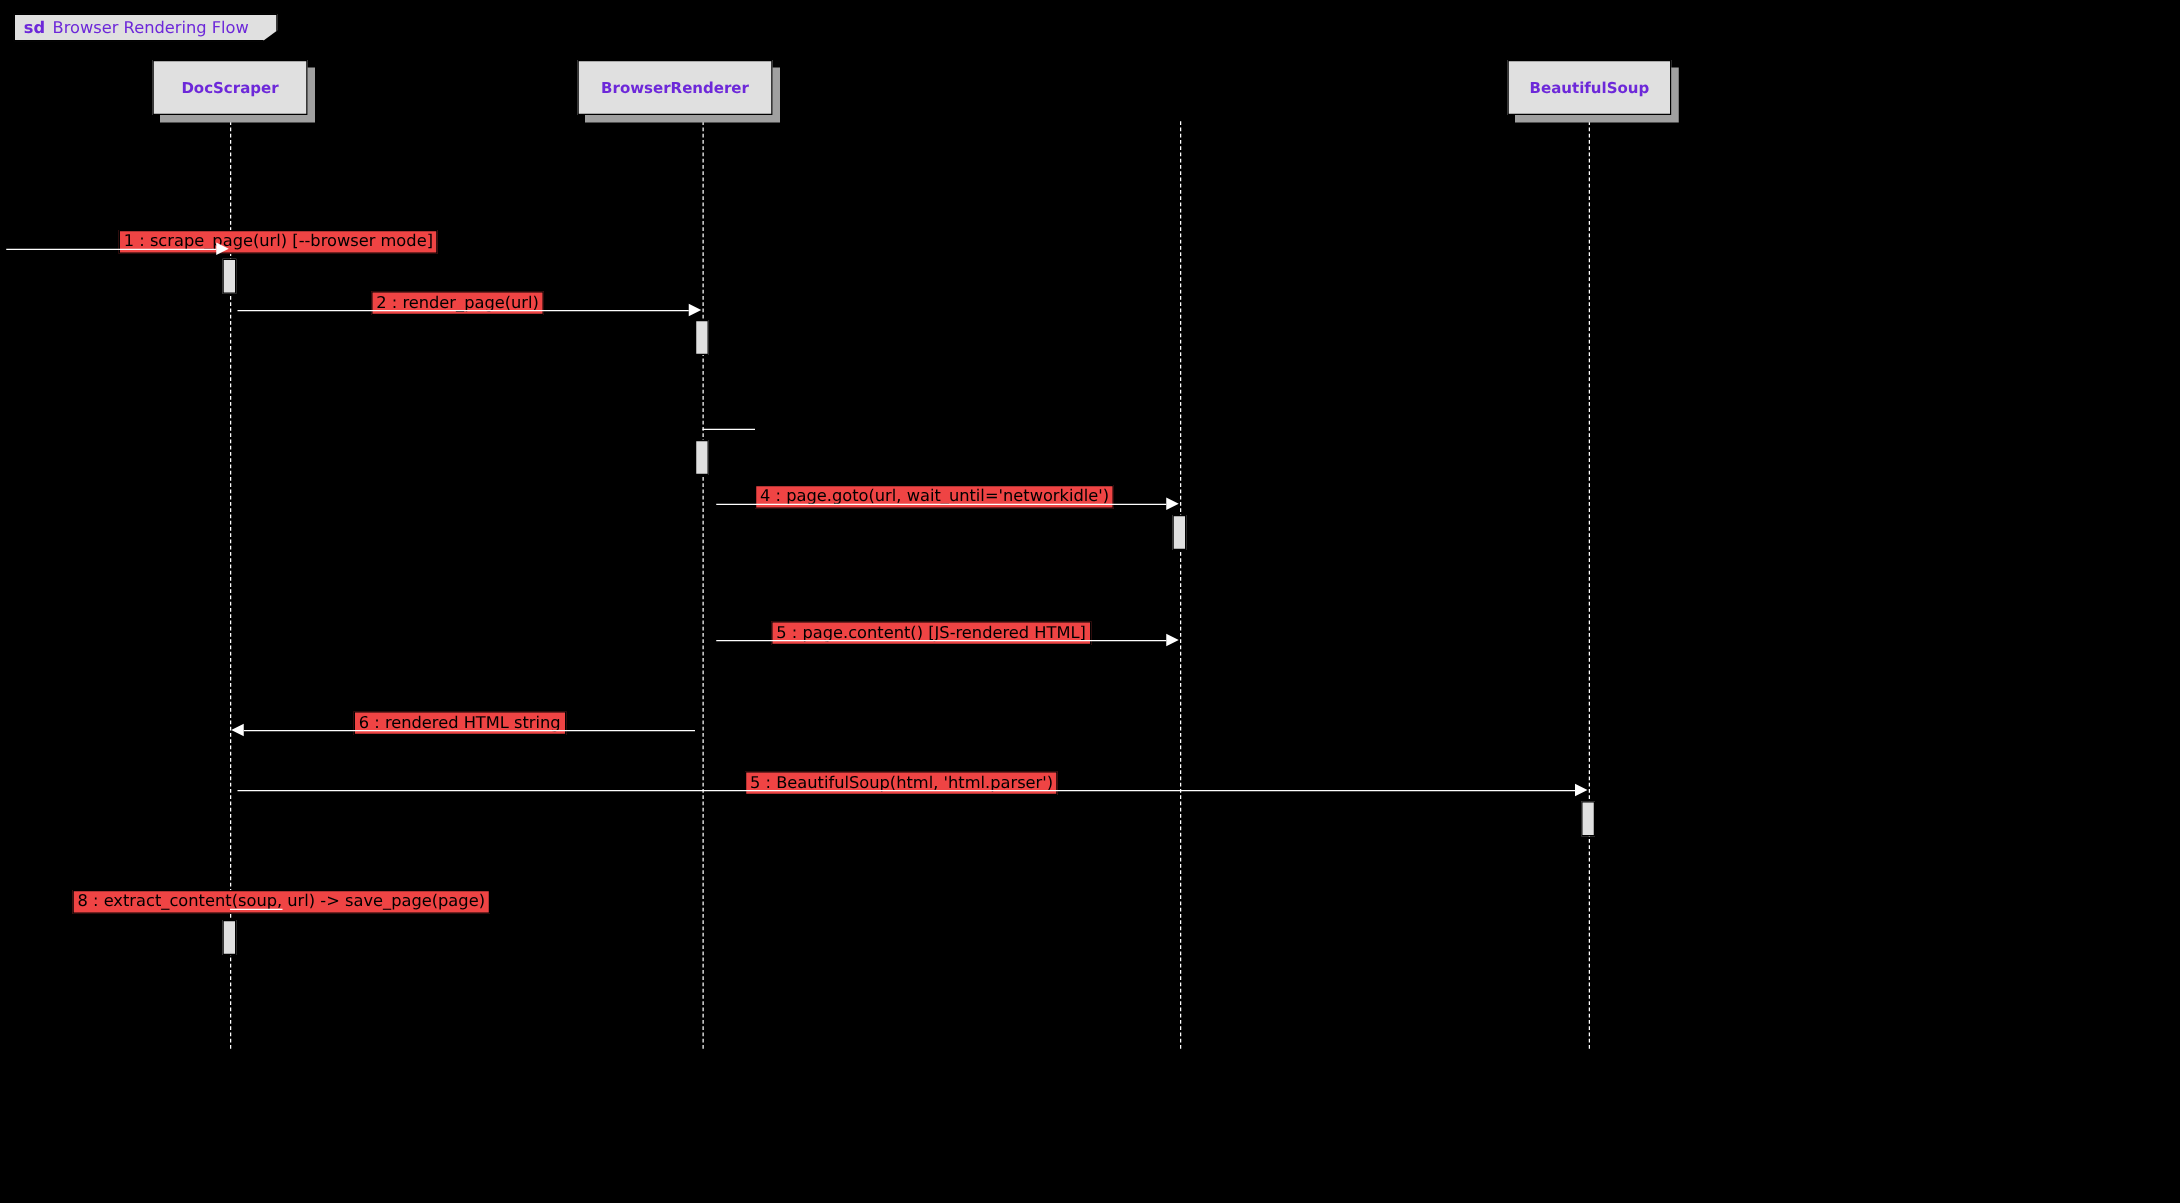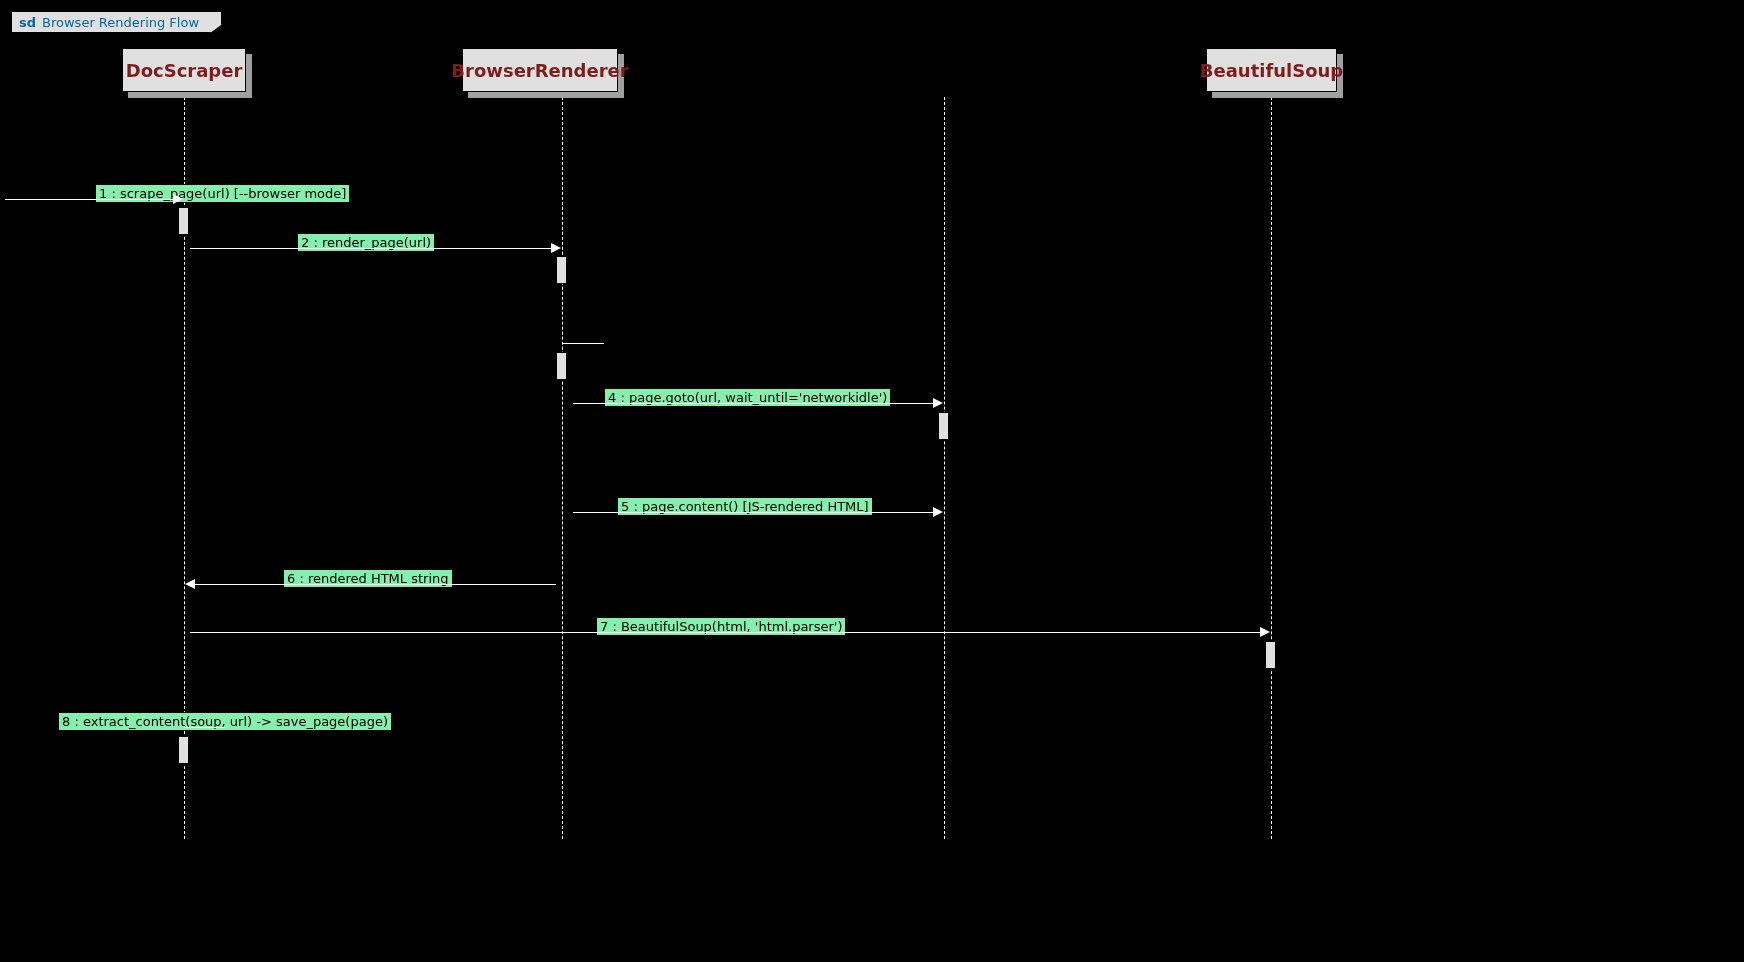--- a/index.html
+++ b/index.html
@@ -25,21 +25,21 @@
     position: absolute;
     left: 11px;
     top: 11px;
     height: 22px;
     background: #e0e0e0;
     border: 1px solid #000000;
     display: flex;
     align-items: center;
     padding: 0 22px 0 7px;
     font-size: 13px;
-    color: #0369a1;
+    color: #6d28d9;
     box-sizing: border-box;
     clip-path: polygon(0 0, 100% 0, 100% 60%, calc(100% - 12px) 100%, 0 100%);
   }
   .frame-label .kw {
     font-weight: bold;
     margin-right: 6px;
   }
 
   
   .participant {
@@ -56,22 +56,22 @@
   }
   .participant .box {
     position: relative;
     background: #e0e0e0;
     border: 1px solid #000000;
     height: 100%;
     display: flex;
     align-items: center;
     justify-content: center;
     font-weight: bold;
-    font-size: 18px;
-    color: #7f1d1d;
+    font-size: 12px;
+    color: #6d28d9;
     box-sizing: border-box;
   }
 
   
   .lifeline {
     position: absolute;
     width: 0;
     border-left: 1px dashed #ffffff;
     top: 97px;
     height: 742px;
@@ -87,21 +87,21 @@
   }
 
   
   .msg-line {
     position: absolute;
     height: 0;
     border-top: 1px solid #ffffff;
   }
   .msg-label {
     position: absolute;
-    background: #86efac;
+    background: #ef4444;
     border: 1px solid #000000;
     color: #000000;
     font-size: 13px;
     line-height: 15px;
     padding: 1px 3px;
     white-space: nowrap;
     box-sizing: border-box;
   }
   .arrowhead {
     position: absolute;
@@ -160,21 +160,21 @@
   <div class="activation" style="left:938px; top:412px; height:28px;"></div>
 
   <div class="msg-label" style="left:617px; top:497px;">5 : page.content() [JS-rendered HTML]</div>
   <div class="msg-line" style="left:573px; top:512px; width:360px;"></div>
   <div class="arrowhead arrow-right" style="left:933px; top:507px;"></div>
 
   <div class="msg-label" style="left:283px; top:569px;">6 : rendered HTML string</div>
   <div class="msg-line" style="left:195px; top:584px; width:361px;"></div>
   <div class="arrowhead arrow-left" style="left:185px; top:579px;"></div>
 
-  <div class="msg-label" style="left:596px; top:617px;">7 : BeautifulSoup(html, 'html.parser')</div>
+  <div class="msg-label" style="left:596px; top:617px;">5 : BeautifulSoup(html, 'html.parser')</div>
   <div class="msg-line" style="left:190px; top:632px; width:1070px;"></div>
   <div class="arrowhead arrow-right" style="left:1260px; top:627px;"></div>
   <div class="activation" style="left:1265px; top:641px; height:28px;"></div>
 
   <div class="msg-label" style="left:58px; top:712px;">8 : extract_content(soup, url) -&gt; save_page(page)</div>
   <div class="msg-line" style="left:184px; top:727px; width:42px;"></div>
   <div class="activation" style="left:178px; top:736px; height:28px;"></div>
 
 </div>
 

